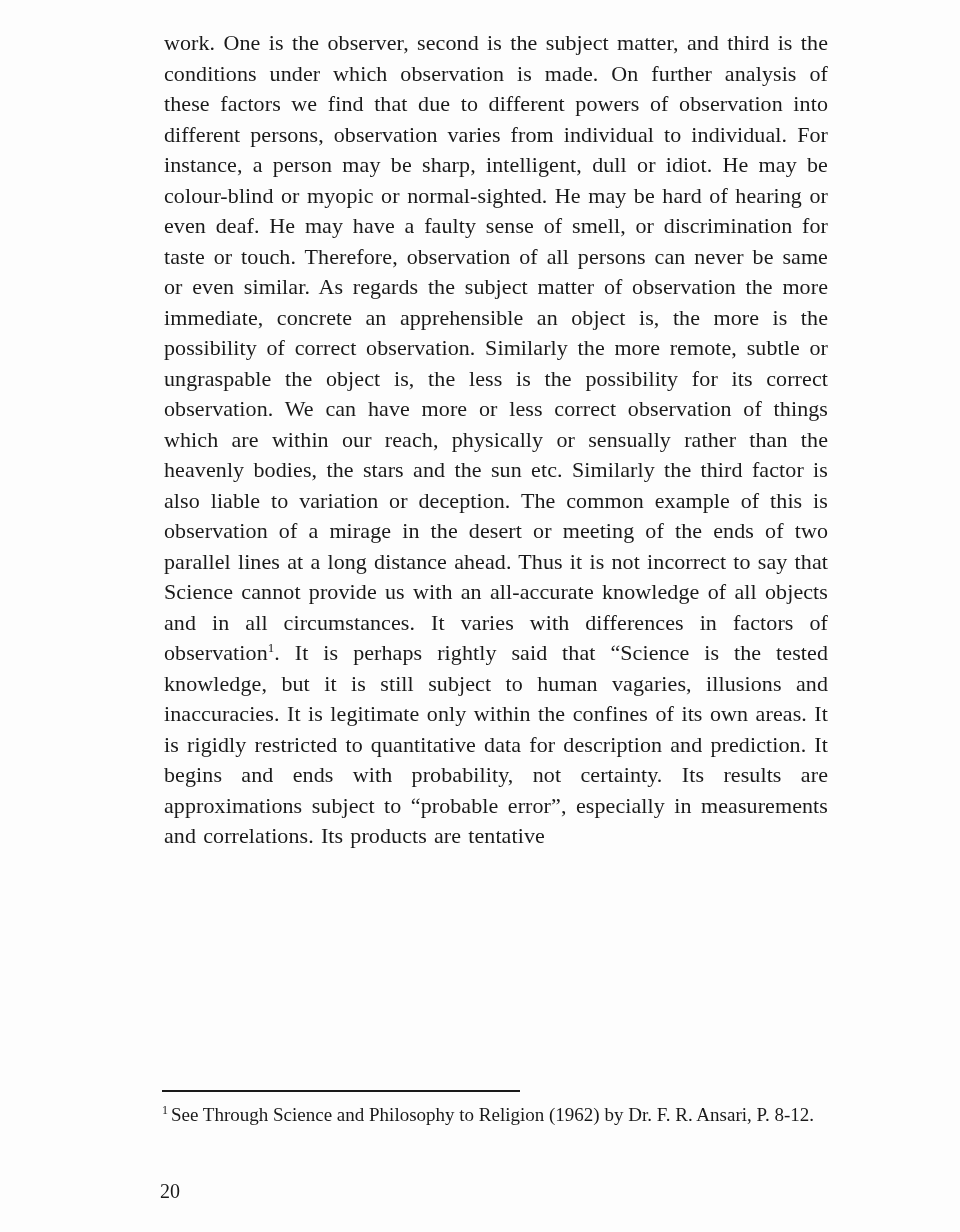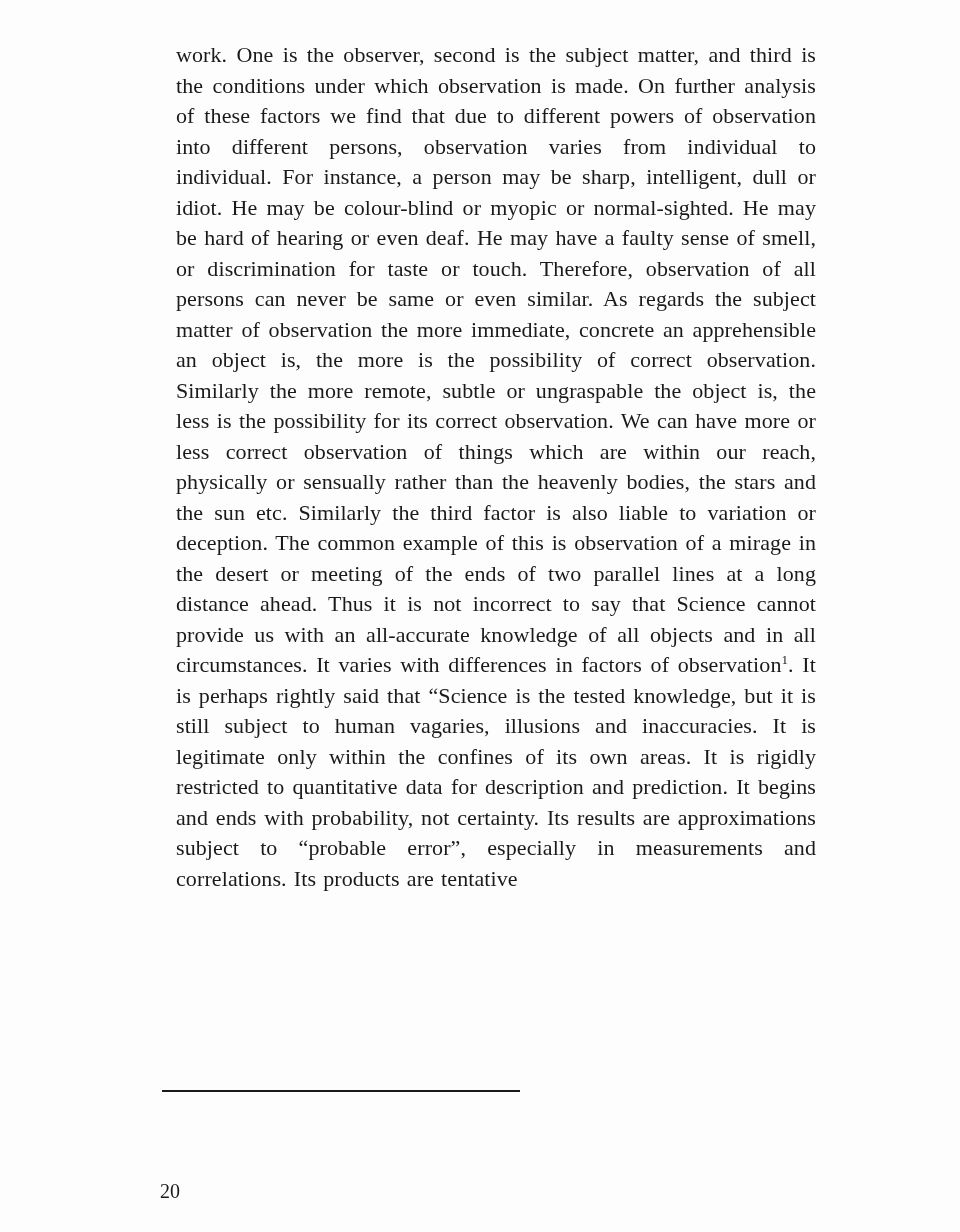--- a/index.html
+++ b/index.html
@@ -23,21 +23,21 @@
     height: 1232px;
     background: #fdfdfd;
   }
   .body-text {
     position: absolute;
     top: 24px;
     left: 160px;
     width: 672px;
   }
   .body-para {
-    margin: 16px;
+    margin: 4px;
     font-size: 22px;
     line-height: 30.5px;
     text-align: justify;
     letter-spacing: 0.1px;
     word-spacing: 1.5px;
     color: #1a1a1a;
   }
   .body-para sup {
     font-size: 13px;
     line-height: 0;
@@ -82,17 +82,18 @@
 <body>
 
 <div class="page">
 
   <div class="body-text">
     <p class="body-para"><span>work. One is the observer, second is the subject matter, and third is the conditions under which observation is made. On further analysis of these factors we find that due to different powers of observation into different persons, observation varies from individual to individual. For instance, a person may be sharp, intelligent, dull or idiot. He may be colour-blind or myopic or normal-sighted. He may be hard of hearing or even deaf. He may have a faulty sense of smell, or discrimination for taste or touch. Therefore, observation of all persons can never be same or even similar. As regards the subject matter of observation the more immediate, concrete an apprehensible an object is, the more is the possibility of correct observation. Similarly the more remote, subtle or ungraspable the object is, the less is the possibility for its correct observation. We can have more or less correct observation of things which are within our reach, physically or sensually rather than the heavenly bodies, the stars and the sun etc. Similarly the third factor is also liable to variation or deception. The common example of this is observation of a mirage in the desert or meeting of the ends of two parallel lines at a long distance ahead. Thus it is not incorrect to say that Science cannot provide us with an all-accurate knowledge of all objects and in all circumstances. It varies with differences in factors of observation</span><sup>1</sup><span>. It is perhaps rightly said that “Science is the tested knowledge, but it is still subject to human vagaries, illusions and inaccuracies. It is legitimate only within the confines of its own areas. It is rigidly restricted to quantitative data for description and prediction. It begins and ends with probability, not certainty. Its results are approximations subject to “probable error”, especially in measurements and correlations. Its products are tentative</span></p>
   </div>
 
   <div class="footnote-area">
     <div class="footnote-rule"></div>
+    <p class="footnote"><sup>1</sup><span>See Through Science and Philosophy to Religion (1962) by Dr. F. R. Ansari, P. 8-12.</span></p>
   </div>
 
   <div class="page-number">20</div>
 
 </div>
 
 </body></html>

